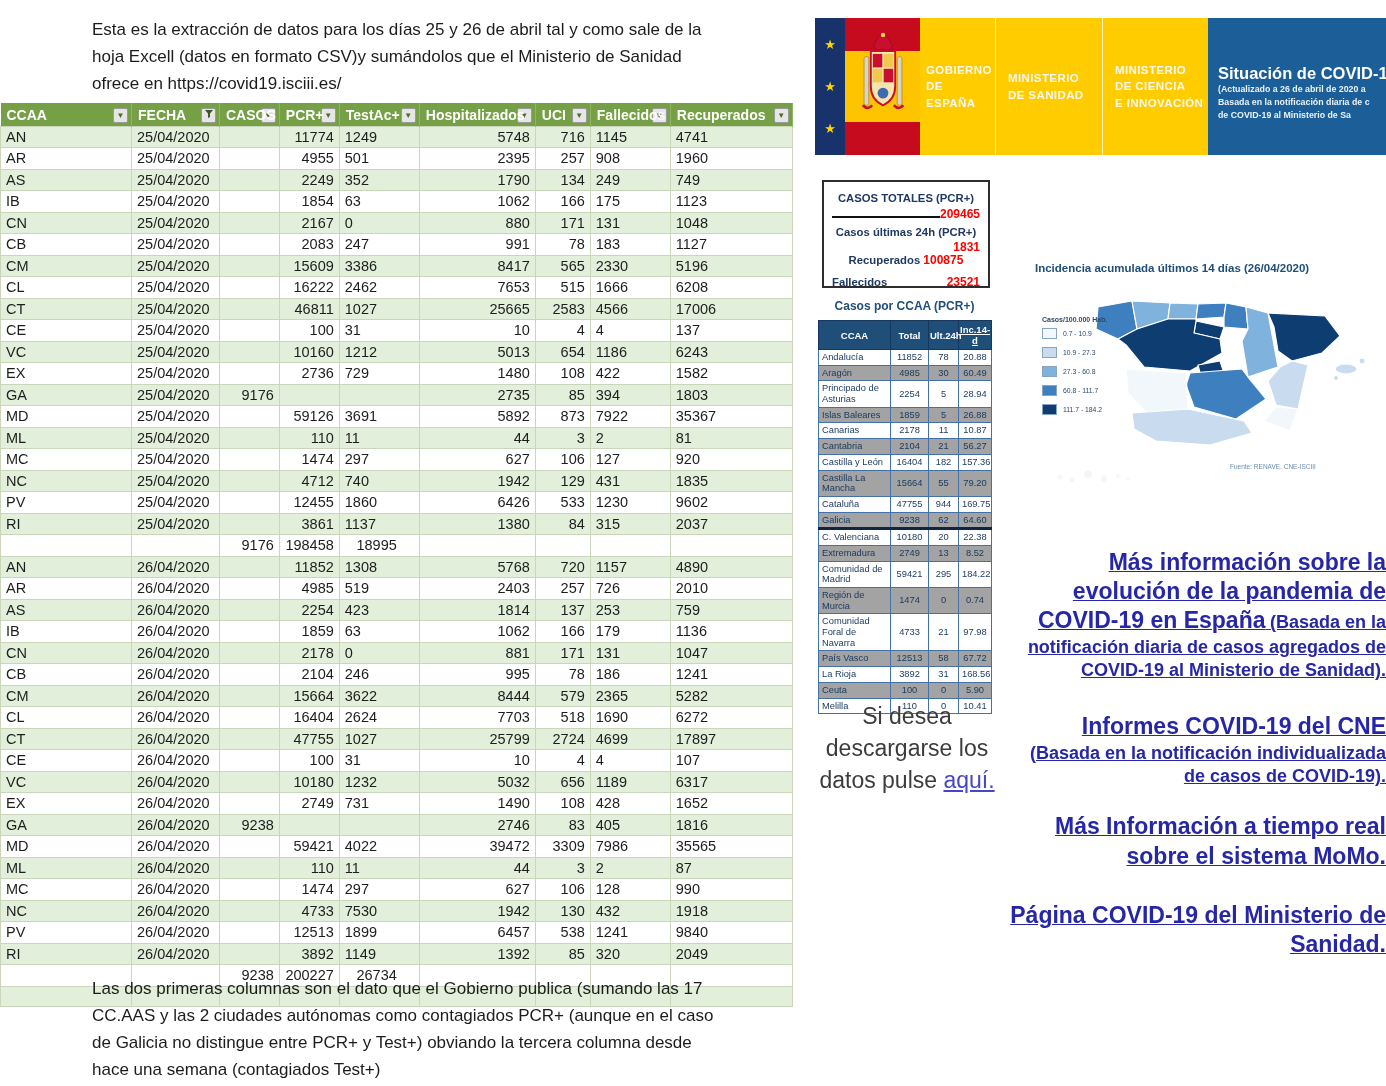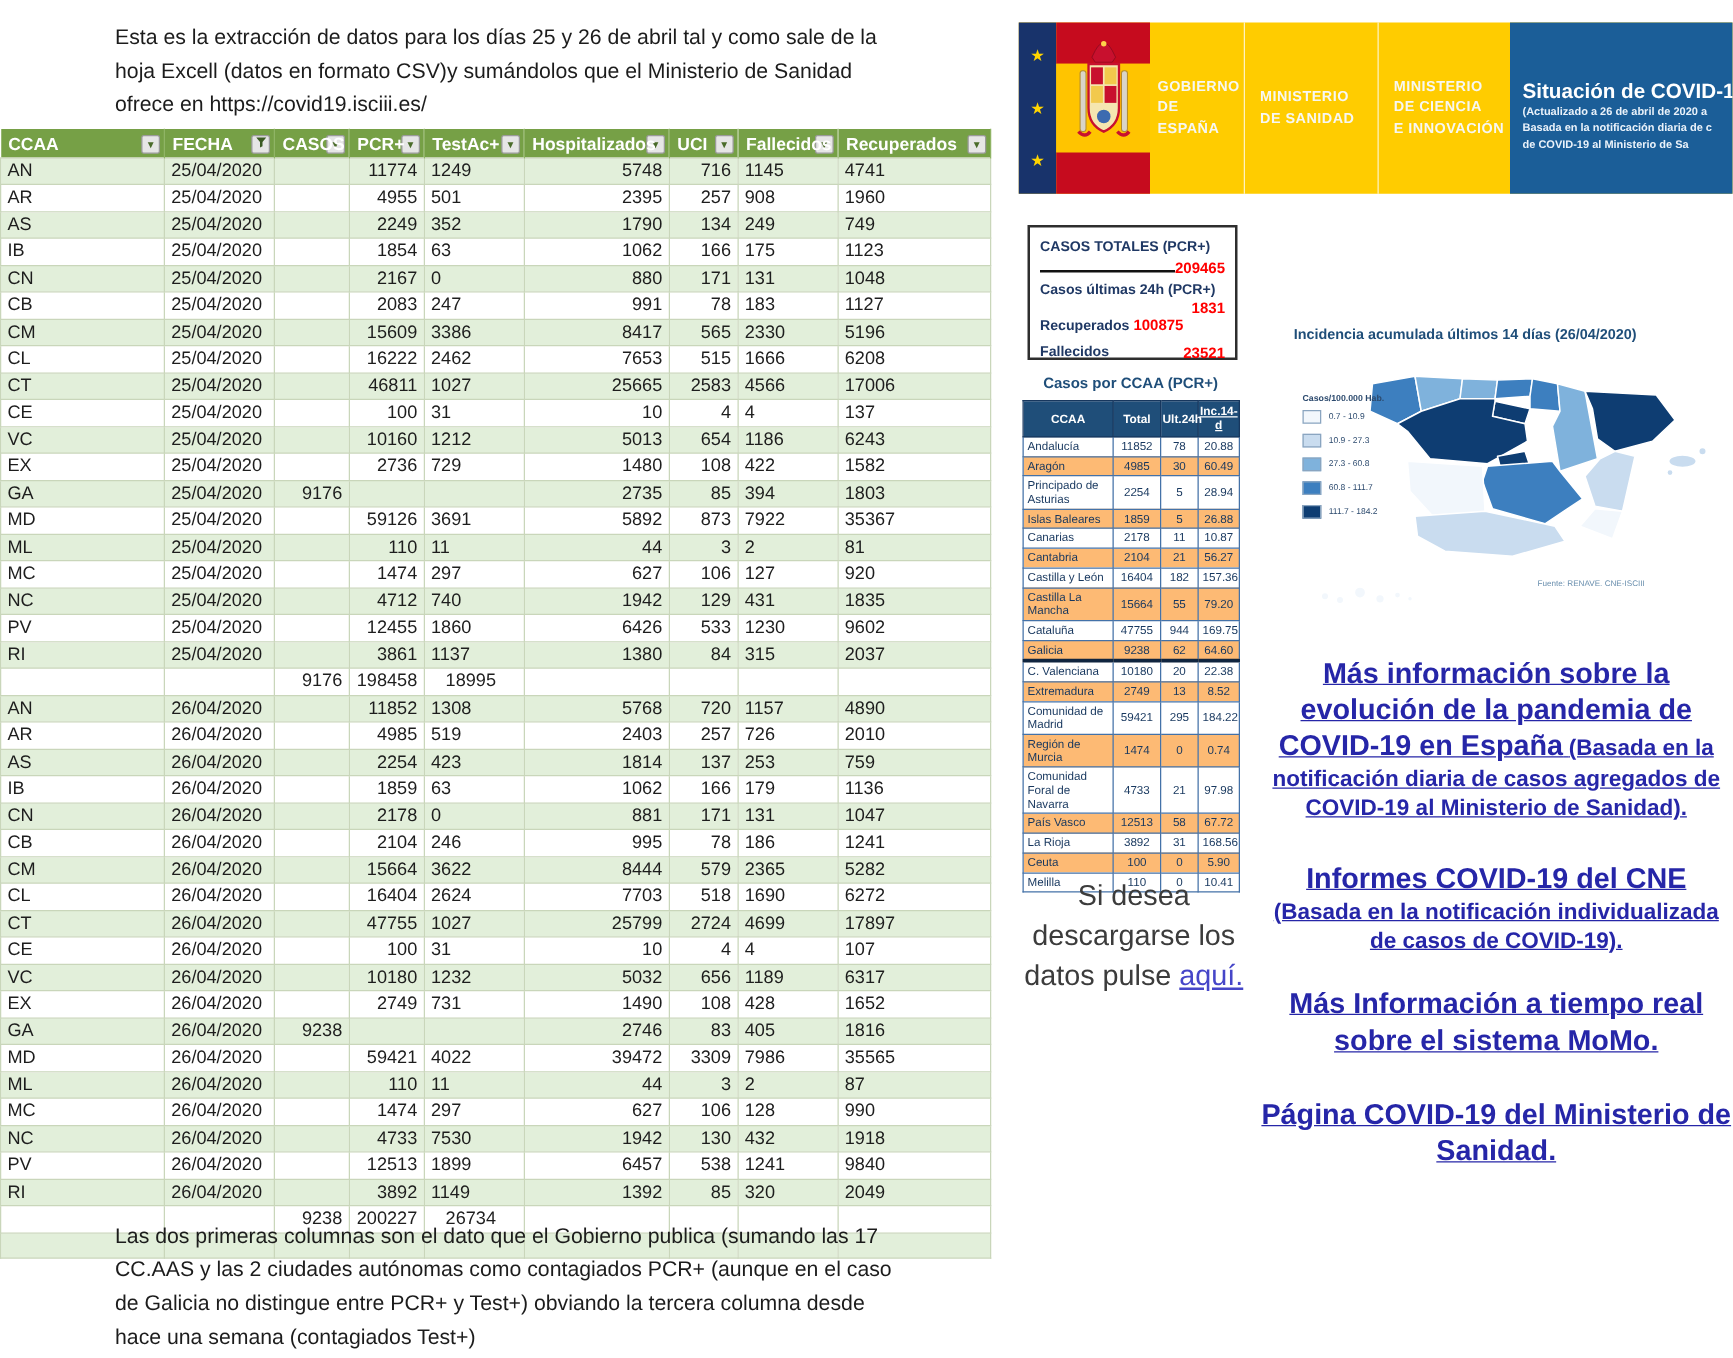--- a/index.html
+++ b/index.html
@@ -46,54 +46,54 @@
   .gov-gob { width:75px; padding-left:6px; }
   .gov-san { width:106px; }
   .gov-cie { width:105px; }
   .v-div { width:1px; background:rgba(255,255,255,.75); }
   .situacion { flex:1; background:#1B5E98; color:#fff; padding:46px 4px 6px 10px; overflow:hidden; }
   .sit-title { font-size:16.5px; font-weight:bold; white-space:nowrap; }
   .sit-sub { font-size:8.8px; font-weight:bold; color:#EAF2FA; white-space:nowrap; line-height:1.5; }
 
   
   .totals-box { position:absolute; left:822px; top:180px; width:168px; height:108px; border:2px solid #2e2e2e; padding:9px 8px 4px 8px; background:#fff; }
-  .tb-label { color:#1F3864; font-weight:bold; font-size:11.3px; line-height:1.3; }
+  .tb-label { color:#1F3864; font-weight:bold; font-size:11.3px; line-height:1.3;text-align:center; }
   .tb-red { color:#FF0000; font-weight:bold; font-size:12px; }
   .tb-row1 { display:flex; align-items:flex-end; margin:1px 0 4px 0; }
   .tb-rule { flex:1; border-bottom:2px solid #111; margin-bottom:3px; }
   .tb-right { text-align:right; margin-top:-2px; margin-bottom:-2px; }
   .tb-flex { display:flex; justify-content:space-between; margin-top:6px; }
 
   
   .ccaa-title { position:absolute; left:818px; top:299px; width:173px; text-align:center; color:#1F4E79; font-weight:bold; font-size:12px; }
   table.ccaa-table { position:absolute; left:818px; top:320px; width:173px; border-collapse:collapse; table-layout:fixed; }
   .ccaa-table th { background:#1F4E79; color:#fff; font-size:9.5px; padding:3px 1px; border:1px solid #17375E; }
   .ccaa-table th.u { text-decoration:underline; }
   .ccaa-table td { border:1px solid #4472A8; font-size:9.3px; color:#17375E; padding:2px 3px; line-height:1.15; }
   .ccaa-table td.num { text-align:center; }
   tr.c-white td { background:#fff; }
-  tr.c-blue td { background:#fdba74; }
+  tr.c-blue td { background:#a3a3a3; }
   tr.thick-top td { border-top:3px solid #10253F; }
 
   
   .map-title { position:absolute; left:1035px; top:262px; width:348px; color:#1F4E79; font-weight:bold; font-size:11.5px; }
   .map-svg { position:absolute; left:1040px; top:280px; }
   .map-legend { position:absolute; left:1042px; top:316px; width:98px; }
   .legend-title { font-size:7px; font-weight:bold; color:#2c4a6e; margin-bottom:5px; }
   .legend-row { display:flex; align-items:center; margin-bottom:8px; }
   .legend-swatch { width:15px; height:11px; border:1px solid #8aa5c0; margin-right:6px; flex:none; }
   .legend-label { font-size:6.8px; color:#2c4a6e; }
   .map-source { font-size:6.5px; fill:#6a8fae; }
 
   
   .dl-note { position:absolute; left:812px; top:700px; width:190px; text-align:center; font-size:23px; line-height:1.4; color:#3c3c3c; }
   .dl-link { color:#4646c8; text-decoration:underline; cursor:pointer; }
 
   
-  .links-col { position:absolute; left:1008px; top:524px; width:378px; text-align:center; }
+  .links-col { position:absolute; left:1008px; top:548px; width:378px; text-align:right; }
   .link-block { display:block; color:#2626A8; font-weight:bold; text-decoration:underline; cursor:pointer; }
   .link-main { font-size:23px; line-height:1.27; }
   .link-small { font-size:18px; line-height:1.3; }
   .mb1 { margin-bottom:30px; } .mb2 { margin-bottom:24px; } .mb3 { margin-bottom:26px; } .mb4 { margin-bottom:30px; }
 </style>
 </head>
 <body>
 
 <div class="intro">Esta es la extracción de datos para los días 25 y 26 de abril tal y como sale de la hoja Excell (datos en formato CSV)y sumándolos que el Ministerio de Sanidad ofrece en https://covid19.isciii.es/</div>
 

